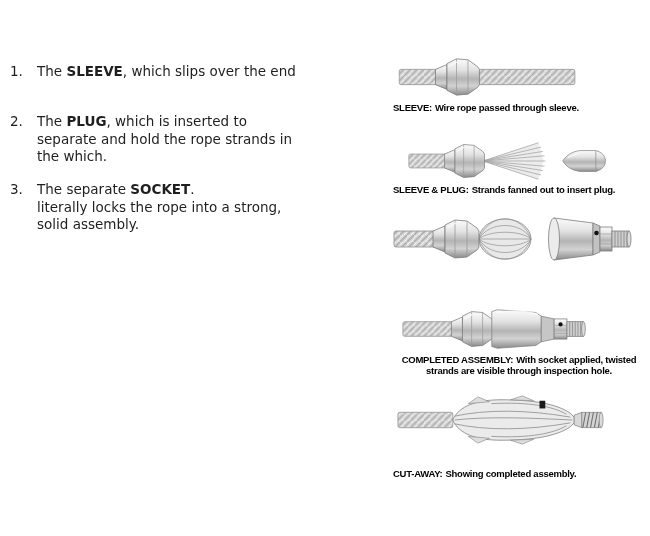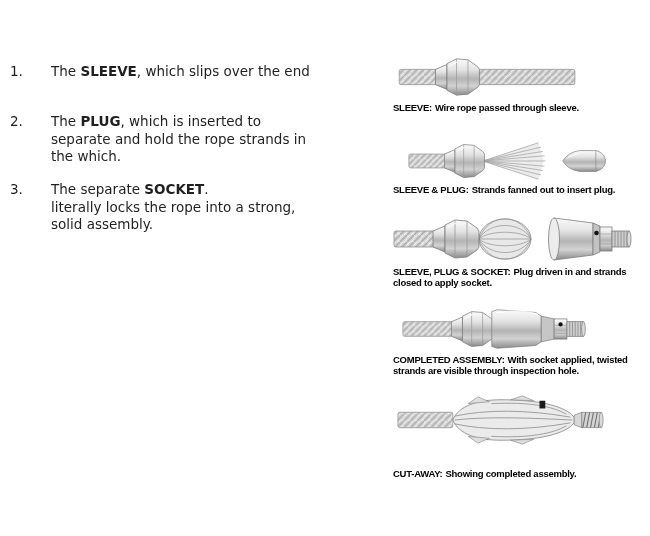--- a/index.html
+++ b/index.html
@@ -9,42 +9,42 @@
   }
   .page{position:absolute;inset:0;background:#ffffff;}
 
   
   .step{
     position:absolute;left:10px;width:355px;
     font-size:13.5px;line-height:17.5px;color:#1f1f1f;
     font-family:"DejaVu Sans",sans-serif;
   }
   .step .num{position:absolute;left:0;top:0;}
-  .step .body{margin-left:41px;}
+  .step .body{margin-left:27px;}
   .step .ln{white-space:nowrap;}
   .step .b{font-weight:bold;}
   #step-1{top:63px;}
   #step-2{top:113px;}
   #step-3{top:181px;}
 
   
   .figures{position:absolute;left:393px;top:0;width:255px;}
   .fig{position:absolute;left:0;}
   .fig svg{display:block;}
   .cap{
     width:252px;color:#000;
     font-family:"Liberation Sans",sans-serif;
     font-size:9.5px;line-height:10.5px;font-weight:bold;
     letter-spacing:-0.25px;
   }
   .cap .cl{margin-right:3px;}
   #fig-1{top:56px;}  #fig-1 .cap{margin-top:5px;}
   #fig-2{top:141px;} #fig-2 .cap{margin-top:4px;}
   #fig-3{top:214px;} #fig-3 .cap{margin-top:3px;}
-  #fig-4{top:307px;} #fig-4 .cap{margin-top:4px;}
+  #fig-4{top:307px;text-align:center;} #fig-4 .cap{margin-top:4px;}
   #fig-5{top:394px;} #fig-5 .cap{margin-top:23px;}
   .defs-holder{position:absolute;width:0;height:0;overflow:hidden;}
 </style>
 </head>
 <body>
 
 <svg class="defs-holder" aria-hidden="true">
   <defs>
     <linearGradient id="gMetal" x1="0" y1="0" x2="0" y2="1">
       <stop offset="0" stop-color="#fbfbfb"></stop>
@@ -182,23 +182,20 @@
               <line x1="225" y1="17" x2="225" y2="33"></line>
               <line x1="228" y1="17" x2="228" y2="33"></line>
               <line x1="231" y1="17" x2="231" y2="33"></line>
               <line x1="234" y1="17" x2="234" y2="33"></line>
             </g>
             <ellipse cx="236" cy="25" rx="2" ry="8" fill="#dcdcdc" stroke="#7d7d7d" stroke-width="0.8"></ellipse>
           </g>
           <circle cx="203.5" cy="19" r="2.3" fill="#111111"></circle>
         </g>
       </svg>
-      <figcaption class="cap">
-        <span class="cl">SLEEVE, PLUG &amp; SOCKET:</span><span class="ct">Plug driven in and strands closed to apply socket.</span>
-      </figcaption>
     </figure>
 
     <figure class="fig" id="fig-4" style="margin:0">
       <svg width="215" height="44" viewBox="0 0 215 48">
         <g>
           <rect x="1" y="16" width="55" height="16" rx="2" fill="url(#pRope)" stroke="#9a9a9a" stroke-width="0.9"></rect>
         </g>
         <g>
           <use href="#sleeveShape" transform="translate(54,24)"></use>
         </g>

